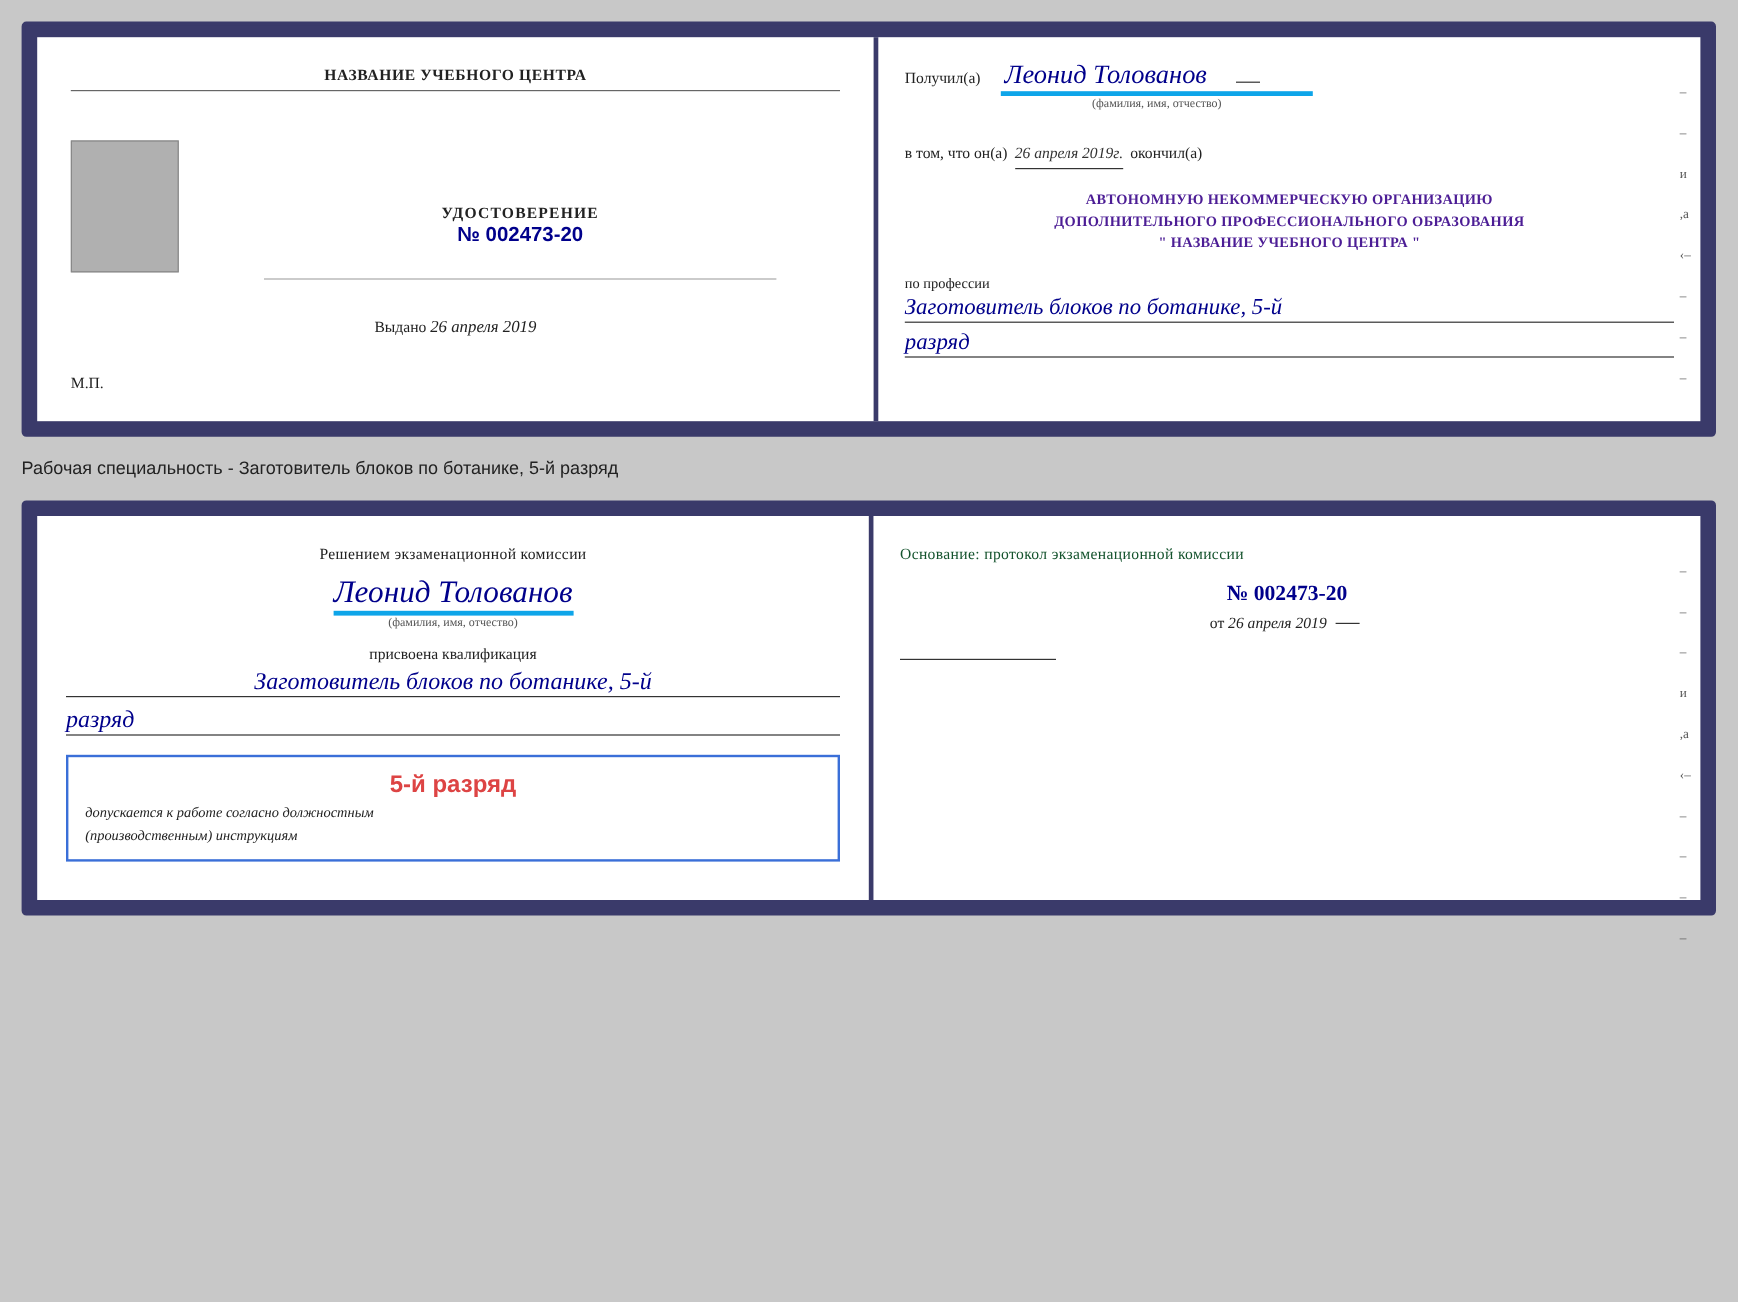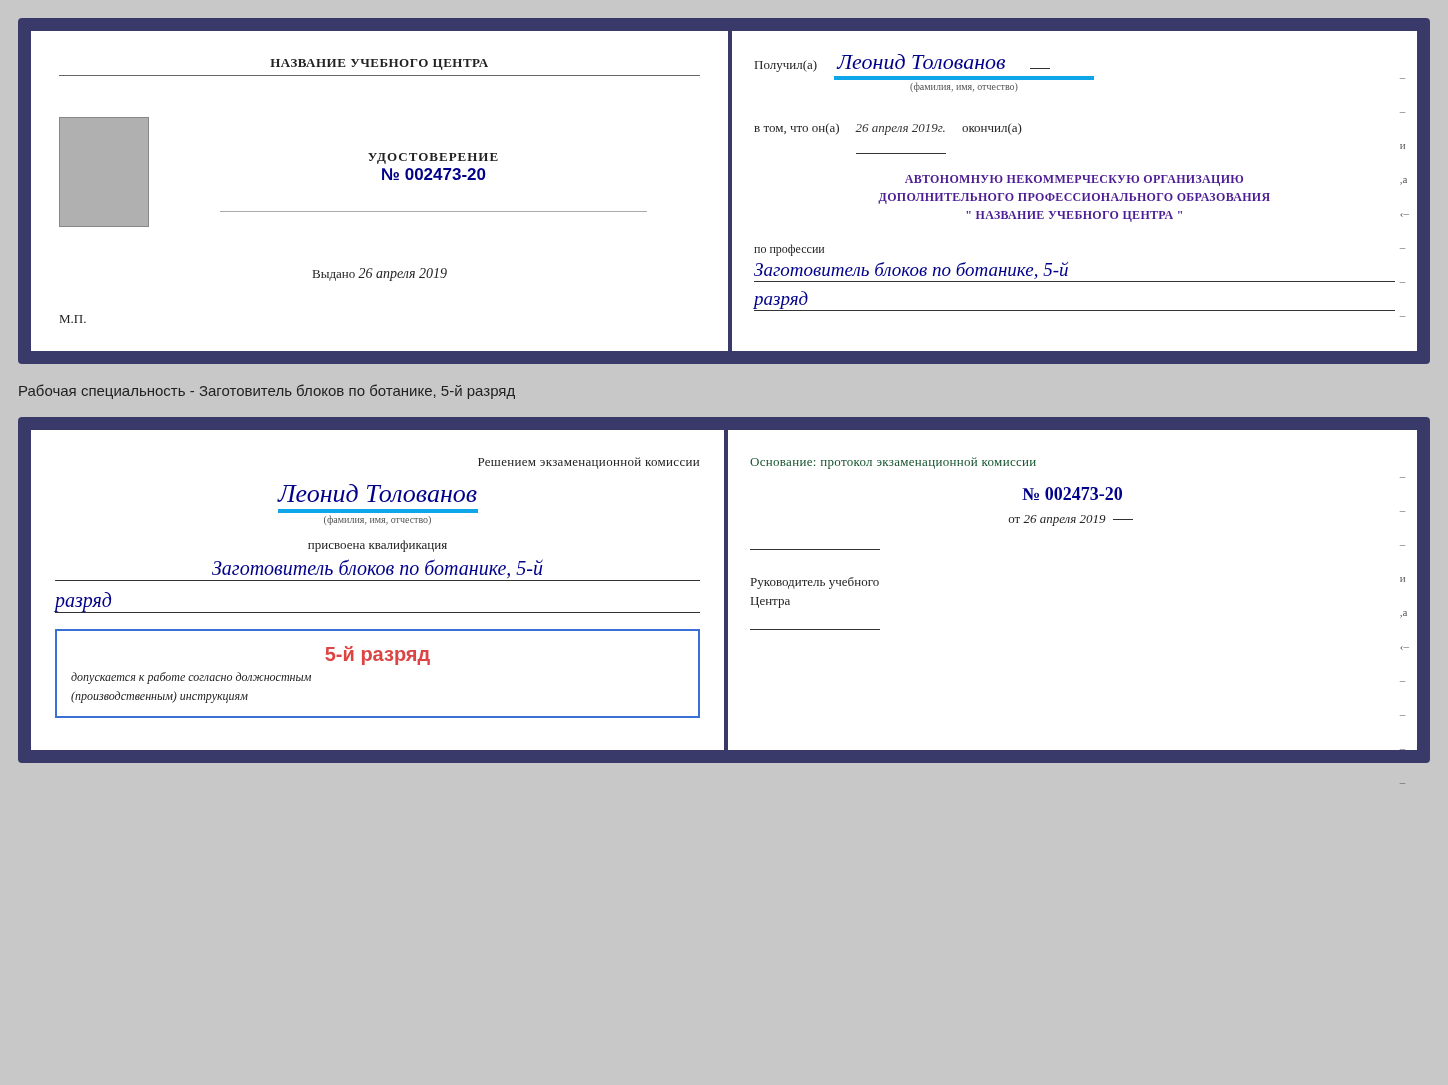--- a/index.html
+++ b/index.html
@@ -209,21 +209,21 @@
     }
 
     
     .bottom-left-page {
       padding: 22px 24px;
     }
 
     .resheniem-block {
       font-size: 13px;
       color: #222;
-      text-align: right;
+      text-align: center;
       font-weight: normal;
       letter-spacing: 0.3px;
       line-height: 1.6;
       margin-bottom: 6px;
     }
 
     .handwritten-name-lg {
       font-size: 26px;
       color: #00008b;
       font-family: 'Brush Script MT', cursive;
@@ -349,21 +349,21 @@
 </head>
 <body>
 
 <div class="document-wrapper">
 
   <div class="certificate-outer">
 
     <div class="cert-page cert-page-left top-left-page">
       <div class="school-title-box">НАЗВАНИЕ УЧЕБНОГО ЦЕНТРА</div>
 
-      <div style="display:flex; gap:18px; align-items:center; width:100%;">
+      <div style="display:flex; gap:18px; align-items:flex-end; width:100%;">
         <div class="photo-placeholder"></div>
         <div style="flex:1; display:flex; flex-direction:column; align-items:center; justify-content:center; padding-top:10px;">
           <div class="udostoverenie-block">
             <div class="udostoverenie-title">УДОСТОВЕРЕНИЕ</div>
             <div class="udostoverenie-num">№ 002473-20</div>
           </div>
           <hr class="divider-line" style="width:80%; margin-top:16px;">
         </div>
       </div>
 
@@ -387,23 +387,23 @@
         <span>–</span>
       </div>
 
       <div style="display:flex; align-items:baseline; gap:20px; flex-wrap:wrap;">
         <span class="poluchil-line">Получил(а)</span>
         <span class="handwritten-name">Леонид Толованов</span>
         <span class="inline-dash"></span>
       </div>
       <div class="field-label" style="width:260px; margin-left:80px;">(фамилия, имя, отчество)</div>
 
-      <div style="margin-top:14px; display:flex; align-items:baseline; gap:16px; flex-wrap:wrap;">
+      <div style="margin-top:14px; display:flex; align-items:baseline; gap:6px; flex-wrap:wrap;">
         <span class="vtom-line">в том, что он(а)</span>
-        <span class="handwritten-date" style="border-bottom:1px solid #333; padding-bottom:17px;text-align:center;">26 апреля 2019г.</span>
+        <span class="handwritten-date" style="border-bottom:1px solid #333; padding-bottom:4px;text-align:center;">26 апреля 2019г.</span>
         <span class="okonchill">окончил(а)</span>
       </div>
 
       <div class="org-block">
         <div>АВТОНОМНУЮ НЕКОММЕРЧЕСКУЮ ОРГАНИЗАЦИЮ</div>
         <div>ДОПОЛНИТЕЛЬНОГО ПРОФЕССИОНАЛЬНОГО ОБРАЗОВАНИЯ</div>
         <div>"  НАЗВАНИЕ УЧЕБНОГО ЦЕНТРА  "</div>
       </div>
 
       <div class="po-professii">по профессии</div>
@@ -457,23 +457,16 @@
       <div class="ot-date">
         <span>от</span>
         <span style="font-style:italic;">26 апреля 2019</span>
         <span class="inline-dash"></span>
       </div>
 
       <div class="podpis-block">
         <div class="podpis-line"></div>
       </div>
 
-      <div class="podpis-block">
-        <div class="podpis-label">
-          <span>Руководитель учебного</span><br>
-          <span>Центра</span>
-        </div>
-        <div class="podpis-line"></div>
-      </div>
     </div>
   </div>
 
 </div>
 
 </body></html>

